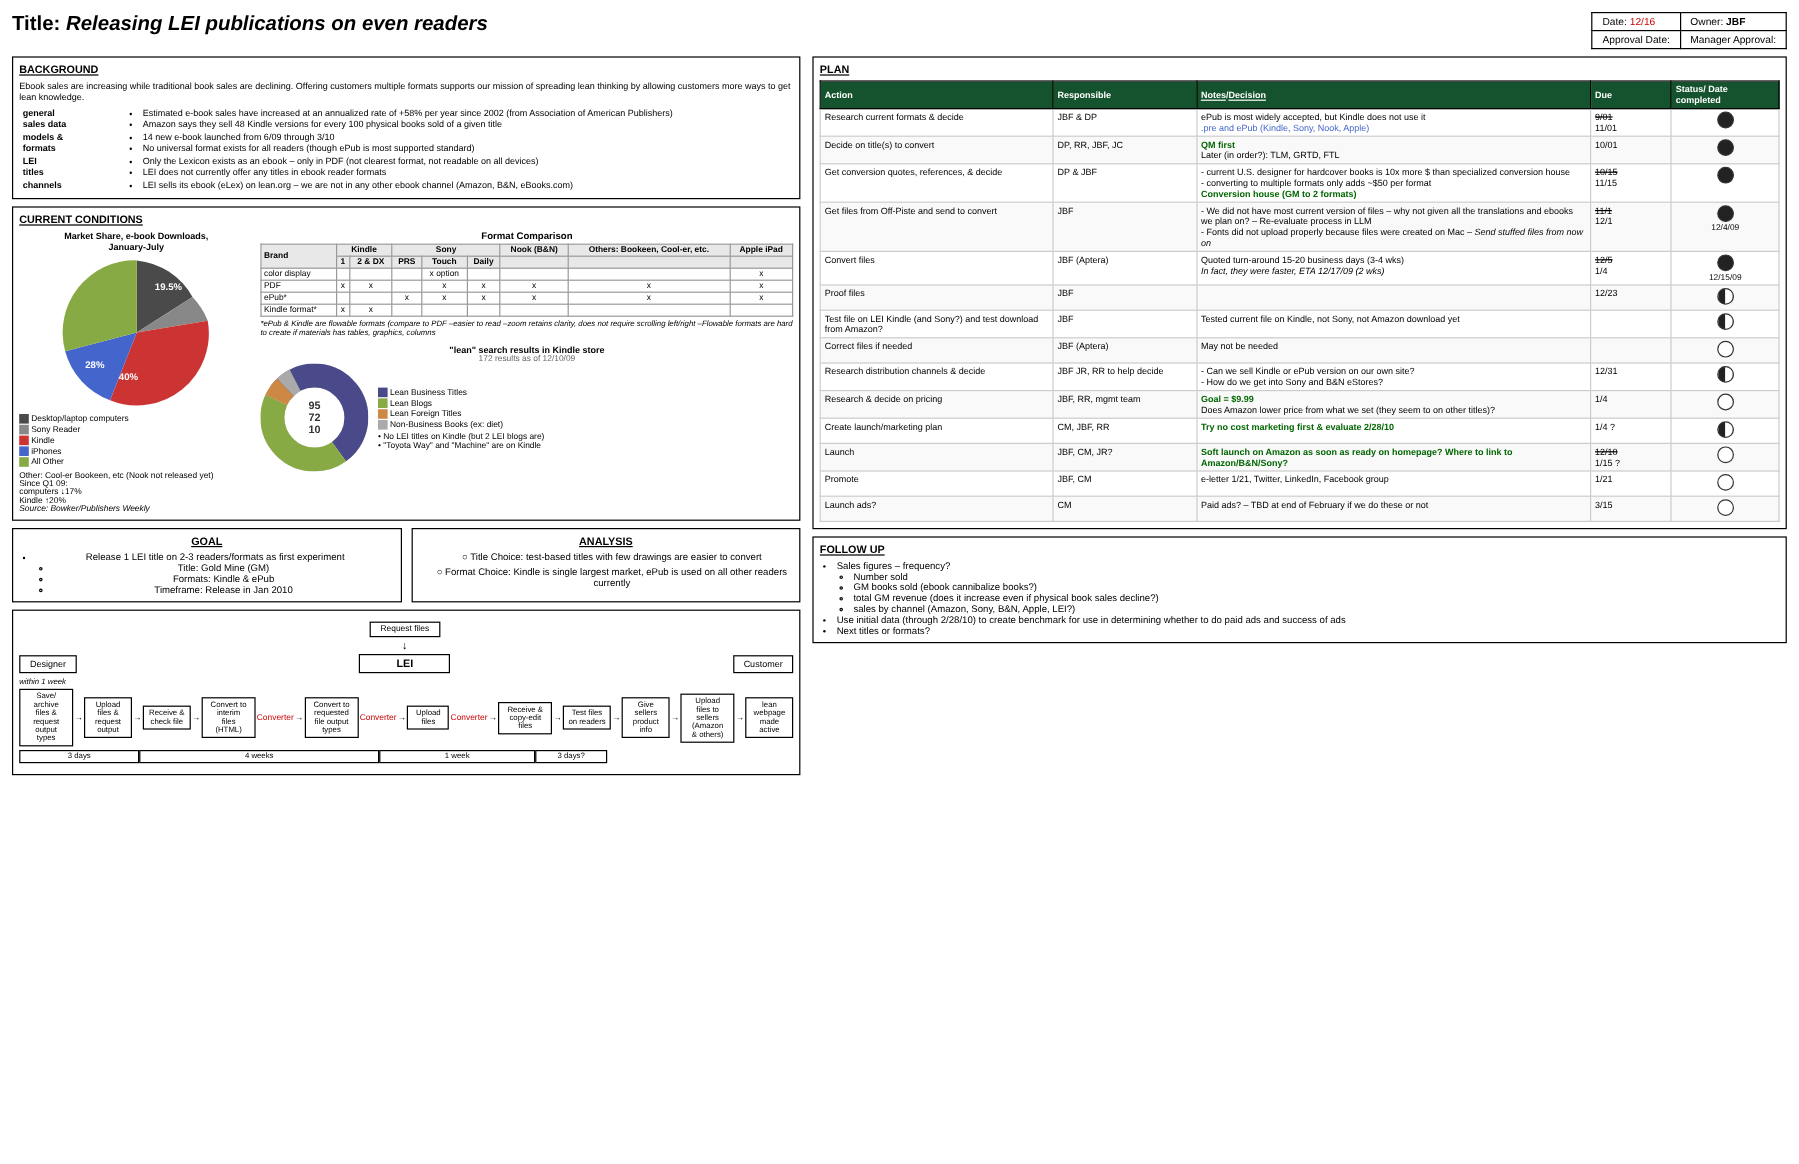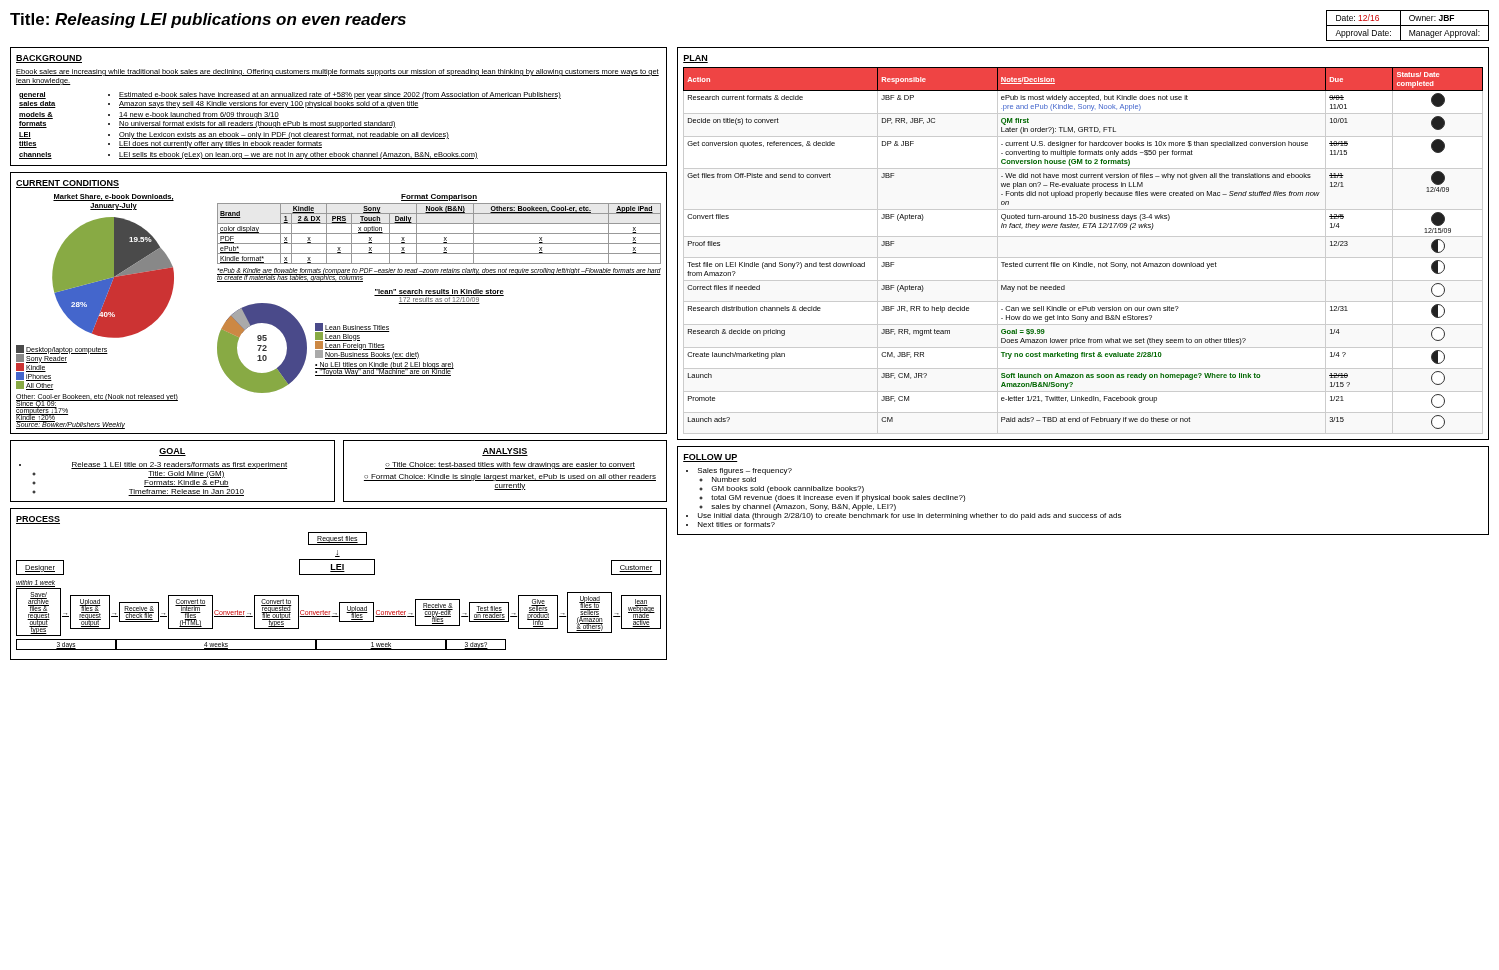--- a/index.html
+++ b/index.html
@@ -15,21 +15,20 @@
     .top-layout {
       display: flex;
       gap: 10px;
       align-items: flex-start;
     }
     .left-col {
       flex: 0 0 640px;
       display: flex;
       flex-direction: column;
       gap: 6px;
-      text-decoration: underline;
     }
     .right-col {
       flex: 1;
       display: flex;
       flex-direction: column;
       gap: 6px;
     }
     .section-box {
       border: 1px solid #000;
       padding: 5px;
@@ -55,21 +54,21 @@
     }
     .format-table .left-align {
       text-align: left;
     }
     .plan-table {
       width: 100%;
       border-collapse: collapse;
       font-size: 7.5px;
     }
     .plan-table th {
-      background: #ef4444;
+      background: #14532d;
       color: #fff;
       border: 1px solid #000;
       padding: 2px 3px;
       text-align: left;
       font-size: 7.5px;
     }
     .plan-table td {
       border: 1px solid #ccc;
       padding: 2px 3px;
       vertical-align: top;
@@ -337,21 +336,20 @@
         <div class="section-box" style="flex:1;">
           <div class="section-title">ANALYSIS</div>
           <ul style="list-style:none; padding-left:10px; font-size:8px;">
             <li style="margin-bottom:3px;">○ Title Choice: test-based titles with few drawings are easier to convert</li>
             <li>○ Format Choice: Kindle is single largest market, ePub is used on all other readers currently</li>
           </ul>
         </div>
       </div>
 
       <div class="section-box">
-        <div class="section-title">PROCESS</div>
 
         <div style="position:relative; font-size:7px; padding:4px 0;">
 
           <div style="display:flex; justify-content:space-between; align-items:flex-end; margin-bottom:4px;">
             <div style="border:1px solid #000; padding:2px 8px; font-size:7.5px; background:#fff;">Designer</div>
             <div style="display:flex; flex-direction:column; align-items:center; gap:2px;">
               <div style="border:1px solid #000; padding:2px 8px; font-size:7px; text-align:center;">Request files</div>
               <div style="font-size:9px;">↓</div>
               <div style="border:1px solid #000; padding:2px 30px; text-align:center; font-weight:bold; font-size:9px; background:#fff;">LEI</div>
             </div>

